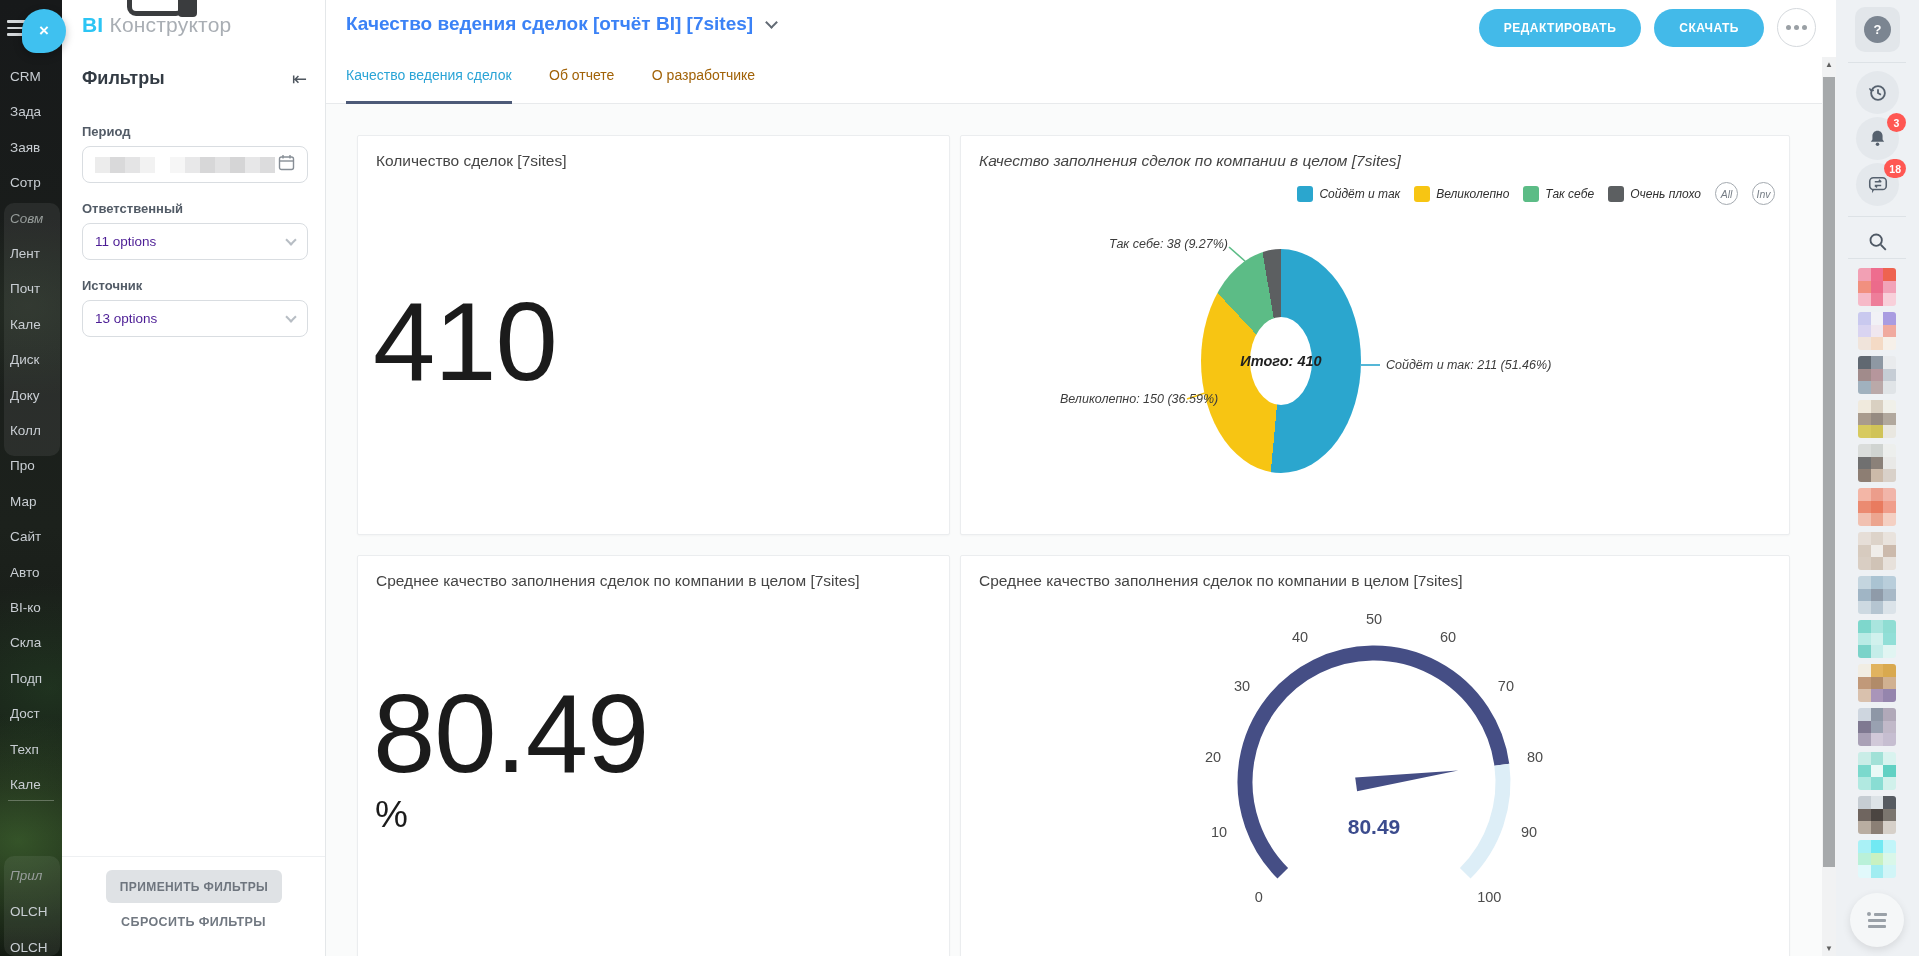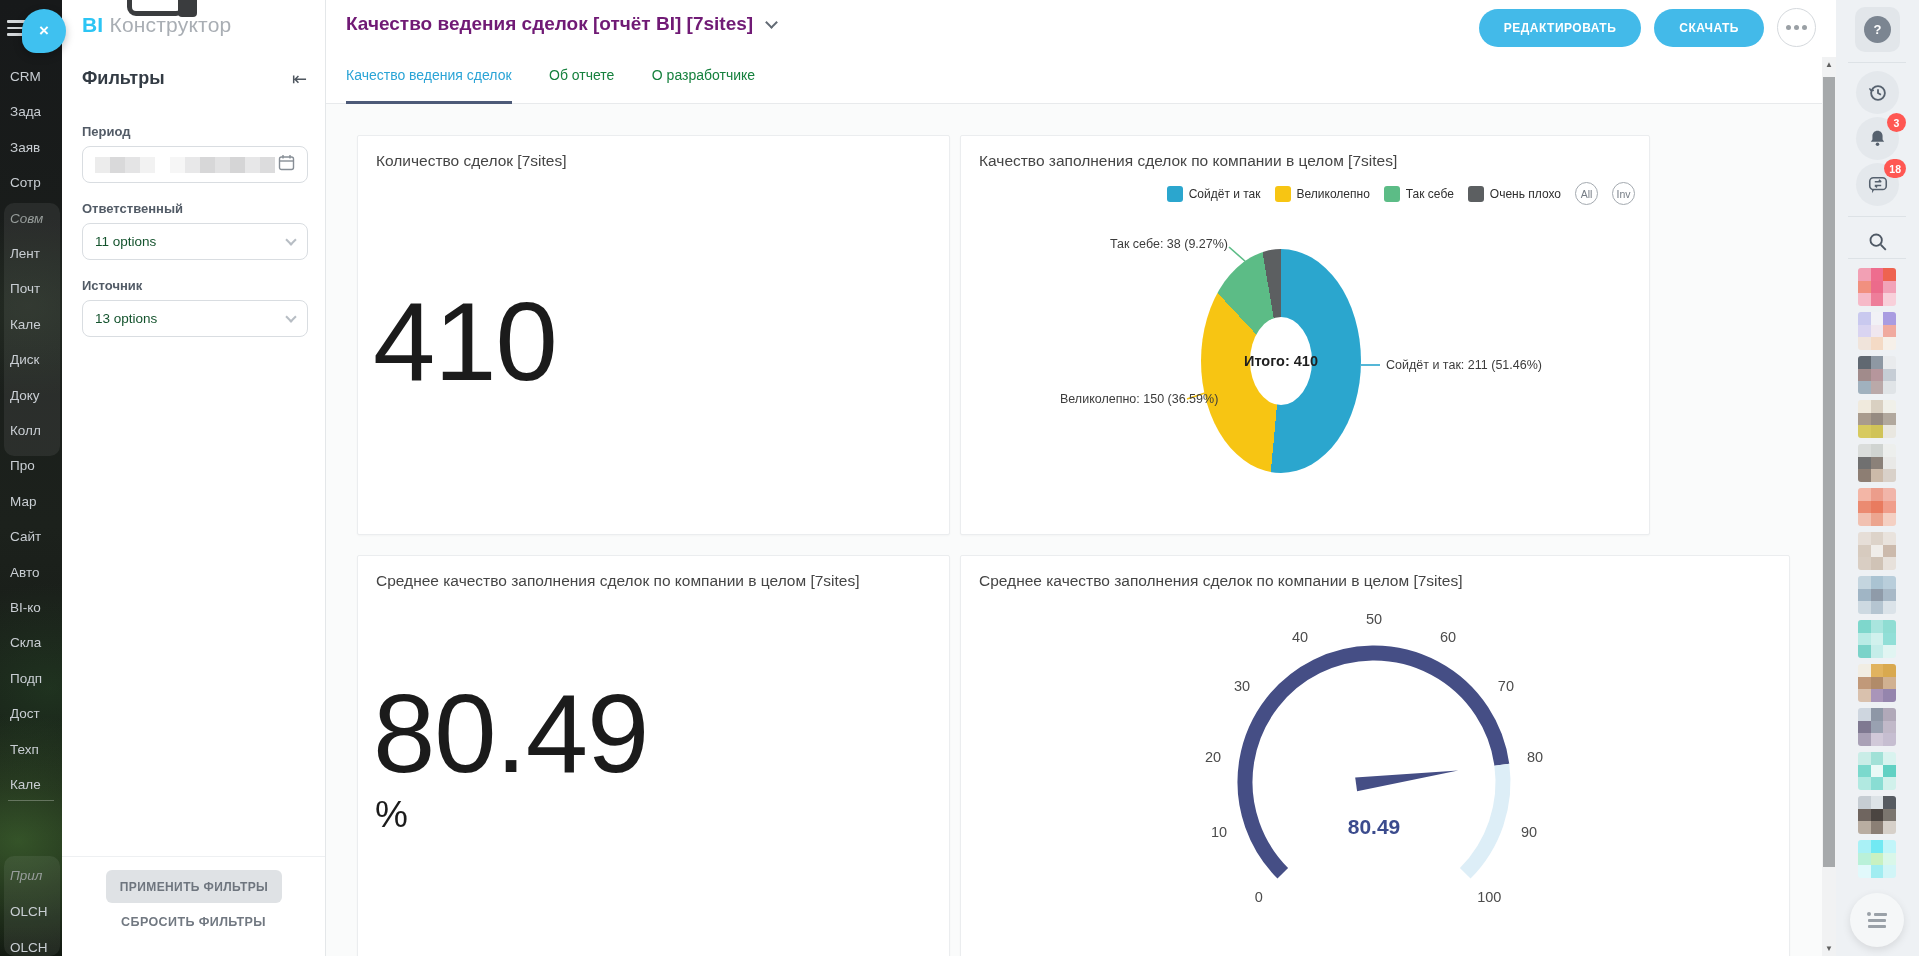--- a/index.html
+++ b/index.html
@@ -29,51 +29,51 @@
   
   .filter-panel { position:absolute; left:62px; top:0; width:264px; height:956px; background:#fff; border-right:1px solid #e4e7e9; z-index:2; }
   .logo { position:absolute; left:20px; top:13px; font-size:21px; letter-spacing:.2px; }
   .logo b { color:#2cc5f4; font-weight:700; }
   .logo span { color:#a9aeb4; font-weight:400; }
   .filters-title { position:absolute; left:20px; top:68px; font-size:18px; font-weight:700; color:#333b44; }
   .collapse-icon { position:absolute; right:18px; top:68px; font-size:18px; color:#4e565f; cursor:pointer; }
   .f-label { position:absolute; left:20px; font-size:13px; font-weight:700; color:#525b66; }
   .f-input { position:absolute; left:20px; width:226px; height:37px; border:1px solid #d9dde1; border-radius:8px; background:#fff;
     display:flex; align-items:center; padding:0 12px; cursor:pointer; }
-  .f-input .ph { color:#14532d; font-size:13.5px; }
+  .f-input .ph { color:#4c1d95; font-size:13.5px; }
   .redact { display:flex; flex:1; height:16px; overflow:hidden; }
   .redact i { display:block; width:15px; height:16px; }
   .chev { width:8px; height:8px; border-right:2px solid #b7bdc4; border-bottom:2px solid #b7bdc4; transform:rotate(45deg); margin-left:auto; margin-top:-3px; }
   .cal-icon { margin-left:auto; }
   .outside { position:absolute; left:20px; top:374px; width:226px; color:#b9bfc6; font-size:13px; line-height:20px; cursor:pointer; }
   .outside .chev-r { position:absolute; right:2px; top:5px; width:8px; height:8px; border-right:2px solid #b9bfc6; border-bottom:2px solid #b9bfc6; transform:rotate(-45deg); }
   .panel-footer { position:absolute; left:0; bottom:0; width:100%; height:100px; border-top:1px solid #eef0f2; }
   .apply-btn { position:absolute; left:44px; top:13px; width:176px; height:33px; background:#dfe2e5; border:none; border-radius:6px;
     color:#6e757e; font-size:12px; font-weight:700; letter-spacing:.4px; font-family:inherit; cursor:pointer; }
   .reset-btn { position:absolute; left:0; top:58px; width:100%; text-align:center; color:#717881; font-size:12.5px; font-weight:700; letter-spacing:.4px; cursor:pointer; }
 
   
   .main { position:absolute; left:326px; top:0; width:1496px; height:956px; background:#fff; }
   .page-title-row { position:absolute; left:20px; top:13px; display:flex; align-items:center; }
-  .page-title { font-size:19px; font-weight:700; color:#701a75; }
+  .page-title { font-size:19px; font-weight:700; color:#3b82f6; }
   .title-chev { width:9px; height:9px; border-right:2px solid #626a74; border-bottom:2px solid #626a74; transform:rotate(45deg); margin-left:14px; margin-top:-4px; cursor:pointer; }
   .hdr-actions { position:absolute; right:6px; top:8px; display:flex; align-items:center; gap:13px; }
   .pill-btn { height:38px; border:none; border-radius:19px; background:#43bae9; color:#fff; font-size:12px; font-weight:700;
     letter-spacing:.5px; padding:0 25px; font-family:inherit; cursor:pointer; }
   .more-btn { width:39px; height:39px; border-radius:50%; background:#fff; border:1px solid #d5d9dd; display:flex; align-items:center; justify-content:center; gap:3px; cursor:pointer; }
   .more-btn i { width:5px; height:5px; border-radius:50%; background:#9aa0a5; }
   .tabs-row { position:absolute; left:0; top:61px; width:1496px; height:43px; border-bottom:1px solid #e8eaec; padding-left:20px; }
-  .tab { position:relative; display:inline-block; height:43px; margin-right:33px; font-size:14px; color:#15803d; padding-top:6px; cursor:pointer; }
+  .tab { position:relative; display:inline-block; height:43px; margin-right:33px; font-size:14px; color:#a16207; padding-top:6px; cursor:pointer; }
   .tab.active { color:#2aa4d6; }
   .tab.active::after { content:""; position:absolute; left:0; right:0; bottom:0; height:3px; background:#4d5a78; }
 
   .dash { position:absolute; left:0; top:104px; width:1496px; height:852px; background:#fafbfb; }
   .card { position:absolute; background:#fff; border:1px solid #ebedef; border-radius:2px; box-shadow:0 1px 2px rgba(0,0,0,.03); }
   #card1 { left:31px; top:31px; width:593px; height:400px; }
-  #card2 { left:634px; top:31px; width:690px; height:400px; }
+  #card2 { left:634px; top:31px; width:830px; height:400px;font-style:italic; }
   #card3 { left:31px; top:451px; width:593px; height:430px; }
   #card4 { left:634px; top:451px; width:830px; height:430px; }
   .card-title { position:absolute; left:18px; top:16px; font-size:15.5px; color:#454545; font-weight:500; }
   .big-num { position:absolute; left:15px; font-size:112px; font-weight:400; color:#1b1b1b; line-height:1; letter-spacing:-1px; }
   #card1 .big-num { top:150px;text-align:center; }
   #card3 .big-num { top:122px; }
   .unit { position:absolute; left:17px; top:238px; font-size:37px; color:#1b1b1b; }
 
   
   .legend { position:absolute; right:14px; top:46px; display:flex; align-items:center; gap:14px; }

